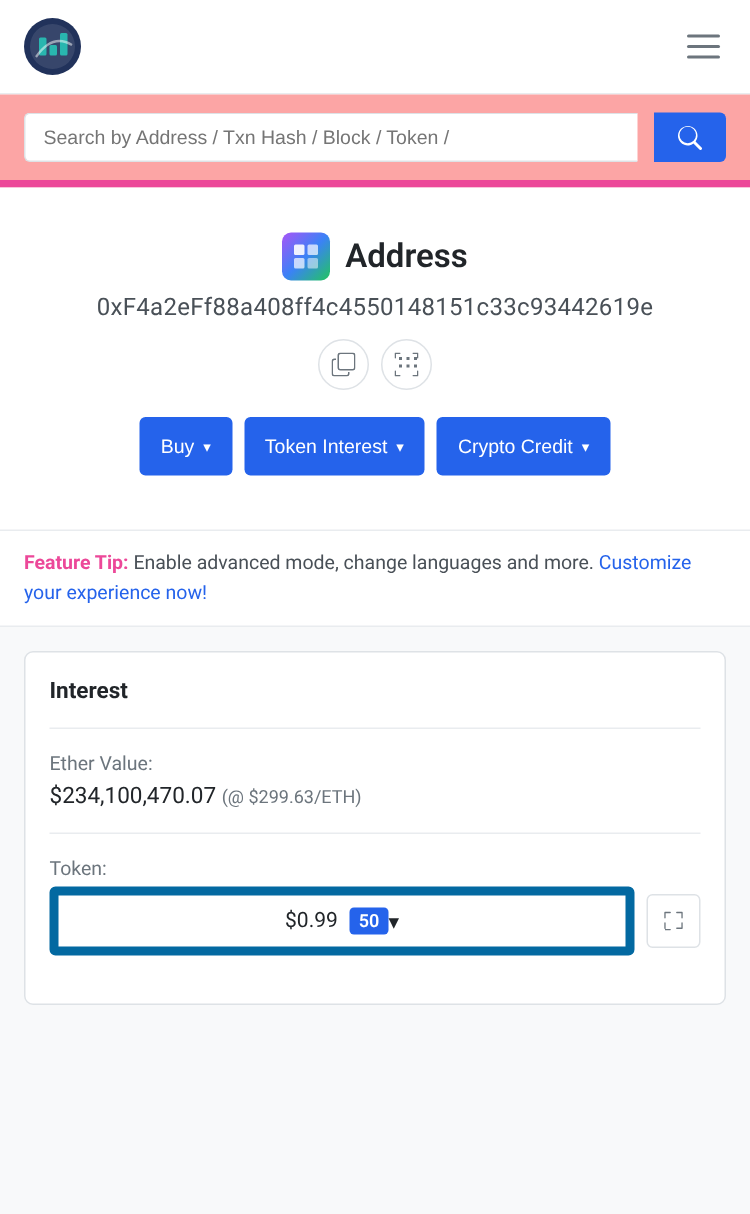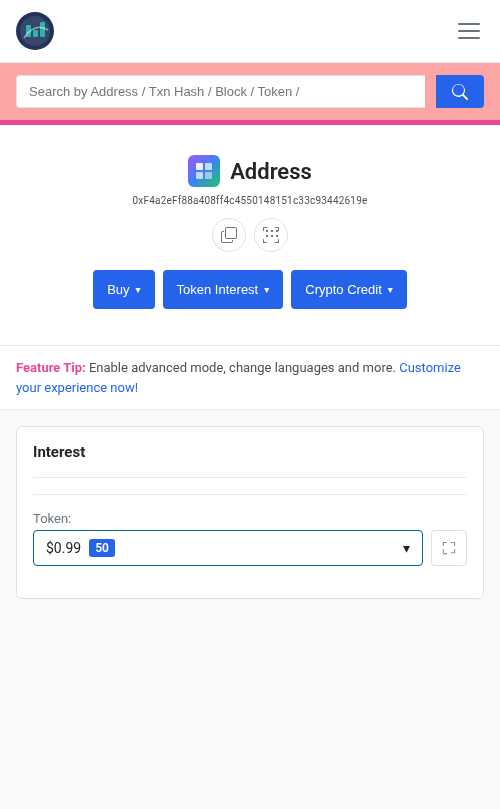--- a/index.html
+++ b/index.html
@@ -110,21 +110,21 @@
       display: flex;
       align-items: center;
       justify-content: center;
     }
     .address-title {
       font-size: 22px;
       font-weight: 600;
       color: #212529;
     }
     .address-hash {
-      font-size: 10px;
+      font-size: 16px;
       color: #495057;
       letter-spacing: 0.2px;
       text-align: center;
       word-break: break-all;
       margin-bottom: 12px;
     }
     .address-actions {
       display: flex;
       gap: 8px;
       margin-bottom: 18px;
@@ -226,29 +226,29 @@
     .token-row {
       margin-top: 4px;
     }
     .token-select-wrapper {
       display: flex;
       gap: 8px;
       align-items: center;
     }
     .token-select {
       flex: 1;
-      border: 1px solid #0369a1;
+      border: 6px solid #0369a1;
       border-radius: 4px;
       padding: 8px 12px;
       font-size: 14px;
       color: #212529;
       background: #fff;
       display: flex;
       align-items: center;
-      justify-content: space-between;
+      justify-content: center;
       cursor: pointer;
     }
     .token-select-left {
       display: flex;
       align-items: center;
       gap: 8px;
     }
     .token-badge {
       background: #2563eb;
       color: white;
@@ -354,20 +354,27 @@
   <span> Enable advanced mode, change languages and more. </span>
   <a class="tip-link">Customize your experience now!</a>
 </div>
 
 <div class="overview-card">
   <div class="overview-title">Interest</div>
 
 
   <hr class="divider">
 
+  <div class="overview-row">
+    <div class="overview-label">Ether Value:</div>
+    <div class="overview-value">
+      <span>$234,100,470.07</span>
+      <span class="overview-sub">(@ $299.63/ETH)</span>
+    </div>
+  </div>
 
   <hr class="divider">
 
   <div class="overview-row token-row">
     <div class="overview-label">Token:</div>
     <div class="token-select-wrapper">
       <div class="token-select">
         <div class="token-select-left">
           <span>$0.99</span>
           <span class="token-badge">50</span>

